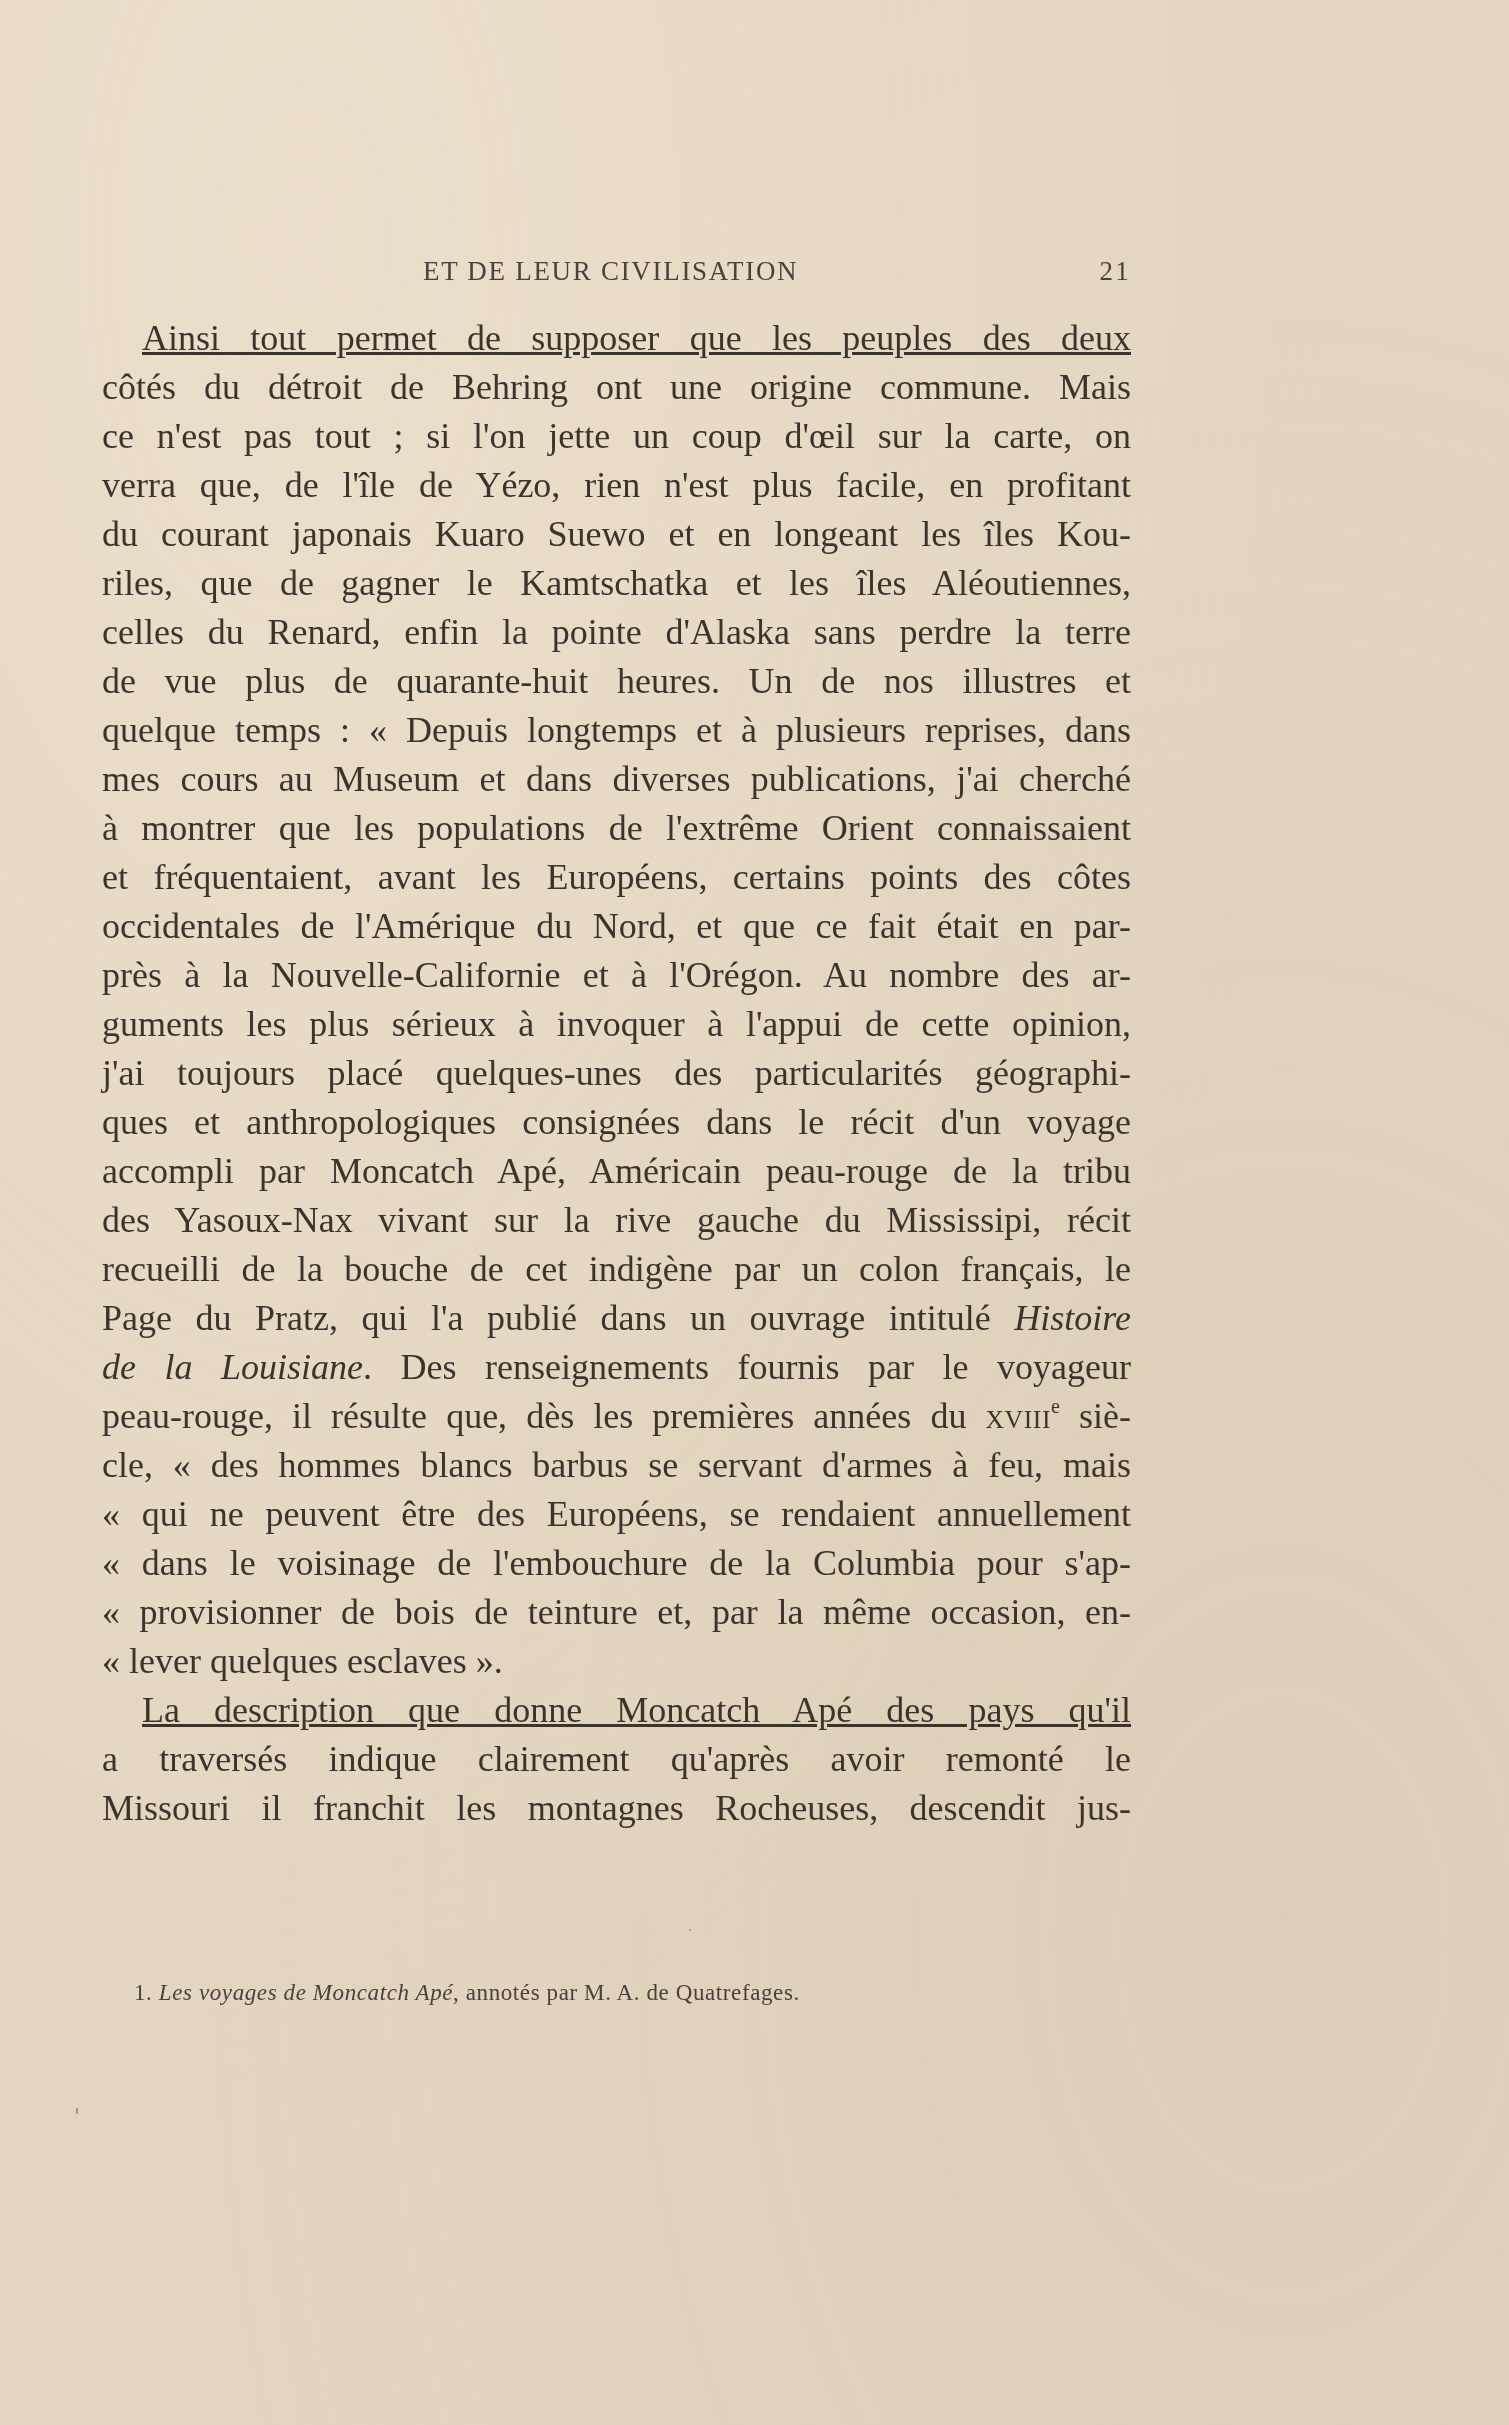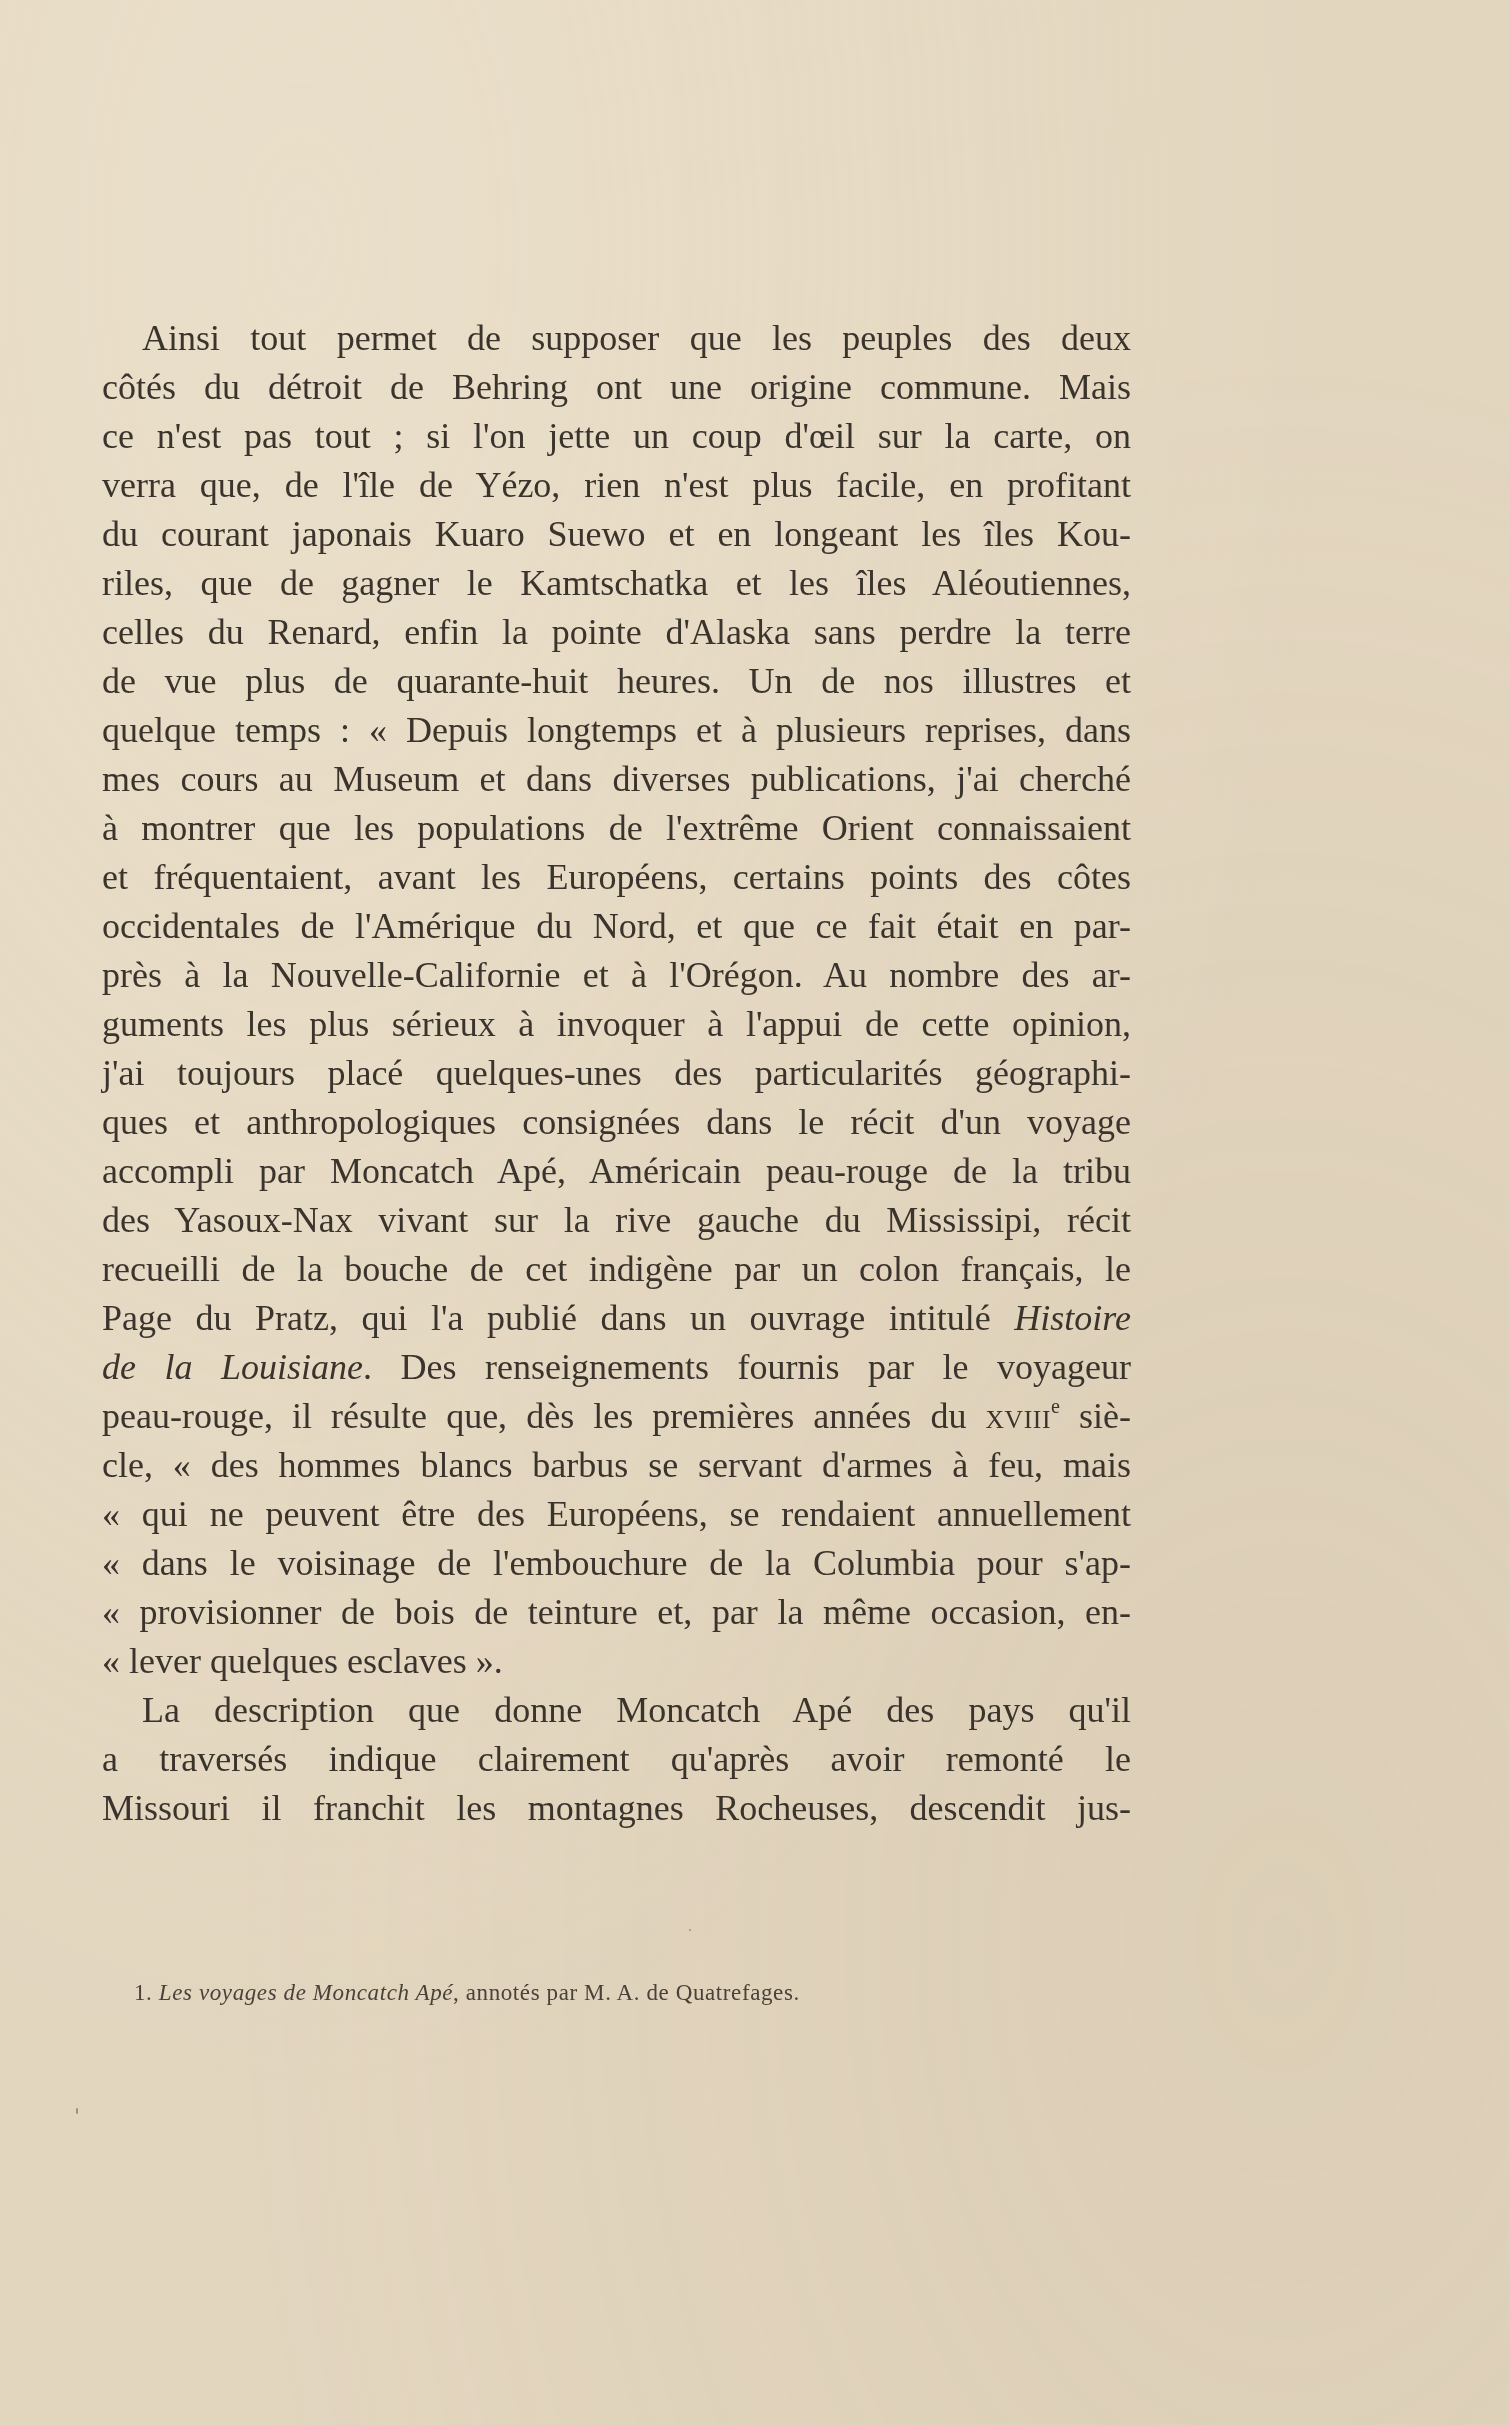--- a/index.html
+++ b/index.html
@@ -57,21 +57,21 @@
       color: #3b342d;
     }
     .line {
       display: block;
       height: 49px;
       white-space: nowrap;
       text-align: justify;
       text-align-last: justify;
       overflow: visible;
     }
-    .line.indent { padding-left: 40px; }
+    .line.indent { padding-left: 40px; text-decoration: underline; }
     .line.last { text-align-last: left; }
     .ital { font-style: italic; text-align: right; }
     .sup { font-size: 20px; vertical-align: 15px; line-height: 0; }
     .smallcaps { font-size: 25.6px; letter-spacing: 0.6px; }
     .footnote {
       position: absolute;
       left: 134px;
       top: 1980px;
       font-family: "Liberation Serif", serif;
       font-size: 23px;
@@ -84,20 +84,24 @@
       width: 2.3px; height: 5.8px;
       background: rgba(90,80,70,0.5);
       border-radius: 1.2px;
     }
   </style>
 </head>
 <body>
 
 <div class="page">
 
+  <div class="running-head">
+    <span class="title">ET DE LEUR CIVILISATION</span>
+    <span class="folio">21</span>
+  </div>
 
   <div class="body-text">
     <span class="line indent">Ainsi tout permet de supposer que les peuples des deux</span>
     <span class="line">côtés du détroit de Behring ont une origine commune. Mais</span>
     <span class="line">ce n'est pas tout ; si l'on jette un coup d'œil sur la carte, on</span>
     <span class="line">verra que, de l'île de Yézo, rien n'est plus facile, en profitant</span>
     <span class="line">du courant japonais Kuaro Suewo et en longeant les îles Kou-</span>
     <span class="line">riles, que de gagner le Kamtschatka et les îles Aléoutiennes,</span>
     <span class="line">celles du Renard, enfin la pointe d'Alaska sans perdre la terre</span>
     <span class="line">de vue plus de quarante-huit heures. Un de nos illustres et</span>

